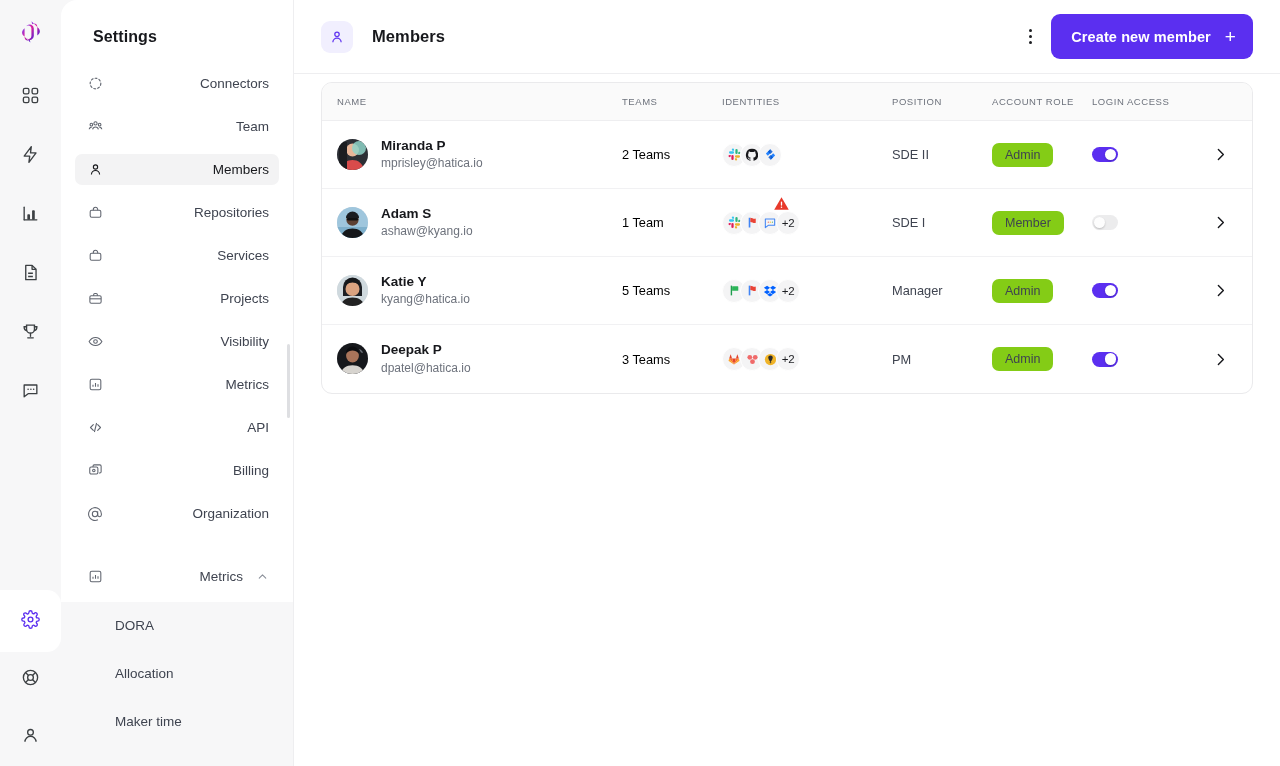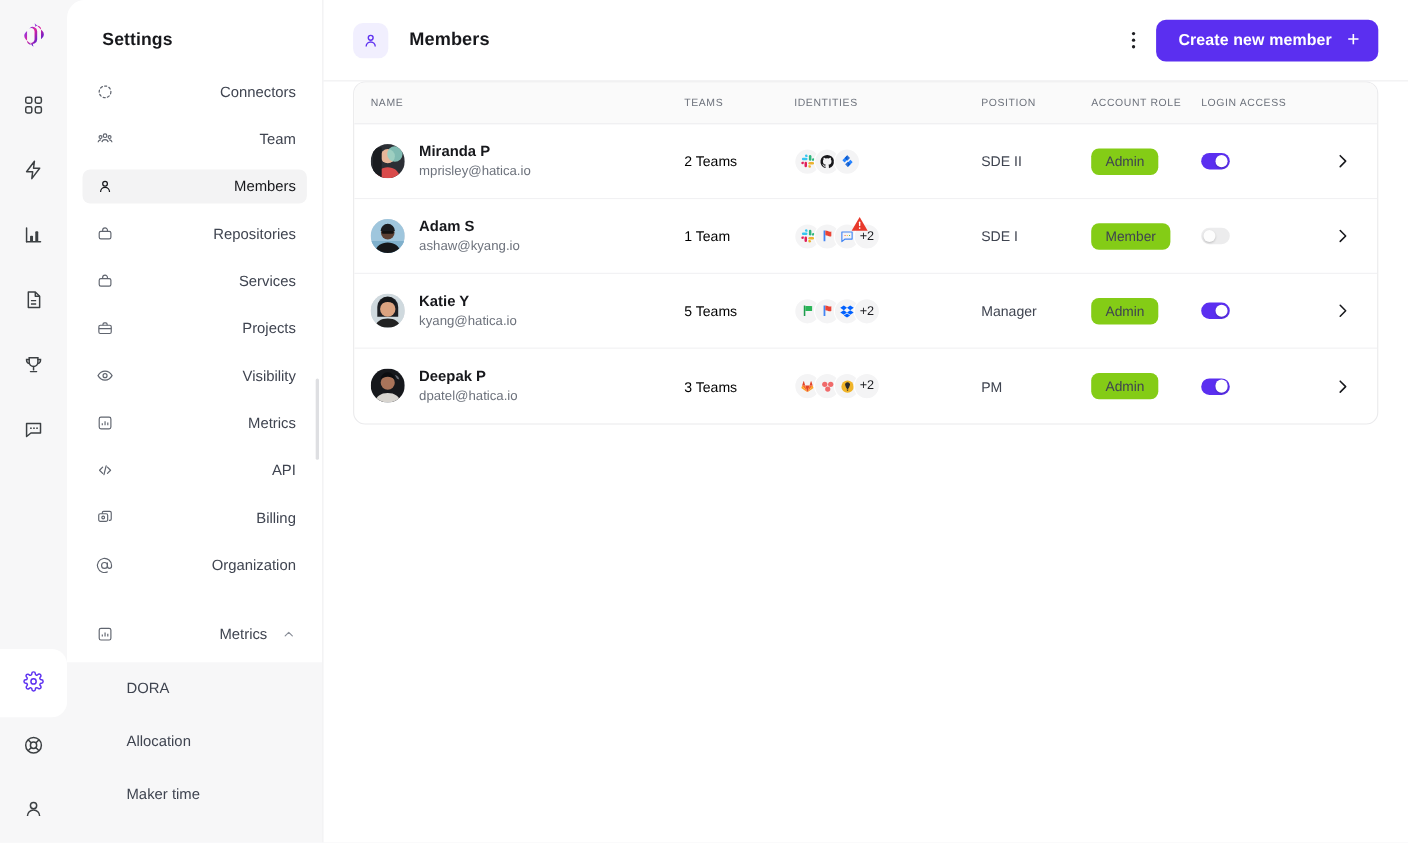--- a/index.html
+++ b/index.html
@@ -96,21 +96,21 @@
   }
   .page-title { font-size: 16.5px; font-weight: 700; color:#17181c; margin-left: 19px; letter-spacing:.1px;}
   .top-spacer { flex: 1 1 auto; }
   .kebab {
     width: 26px; height: 30px; display:flex; align-items:center; justify-content:center;
     cursor:pointer; margin-right: 8px;
   }
   .kebab span { display:block; width:3.2px; height:3.2px; border-radius:50%; background:#1d1e22; margin:1.6px 0; }
   .kebab-inner{display:flex;flex-direction:column;align-items:center;}
   .btn-primary {
-    height: 38px; background: #5b2ff0; color:#fff; border:none; border-radius: 9px;
+    height: 45px; background: #5b2ff0; color:#fff; border:none; border-radius: 9px;
     font-family: inherit; font-size: 14.5px; font-weight: 700;
     padding: 0 17px 0 20px; display:flex; align-items:center; gap: 14px; cursor:pointer;
     letter-spacing:.1px;
   }
   .btn-primary .plus { font-size: 19px; font-weight: 500; line-height:1; margin-top:-1px;}
 
   .toolbar {
     height: 58px; flex: 0 0 58px; display:flex; align-items:center; justify-content:flex-end;
     padding: 0 27px;
   }
@@ -120,21 +120,21 @@
   }
   .search svg { color:#6d727c; flex:0 0 14px;}
   .search input {
     border:none; outline:none; background:transparent; font-family:inherit;
     font-size: 13.5px; color:#3f4450; width:100%;
   }
   .search input::placeholder { color:#6d727c; }
 
   
   .card {
-    margin: 0 27px; border: 1px solid #eaeaec; border-radius: 11px;
+    margin: 8px 27px; border: 1px solid #eaeaec; border-radius: 11px;
     overflow: hidden; background:#fff;
   }
   .thead {
     height: 38px; background:#fafafa; display:flex; align-items:center;
     border-bottom: 1px solid #eeeef0;
     font-size: 9.5px; color:#6d727c; letter-spacing:.55px; font-weight:400;
     text-transform: uppercase;
   }
   .row { height: 68px; display:flex; align-items:center; border-bottom: 1px solid #f1f1f3; }
   .row:last-child { border-bottom: none; }

